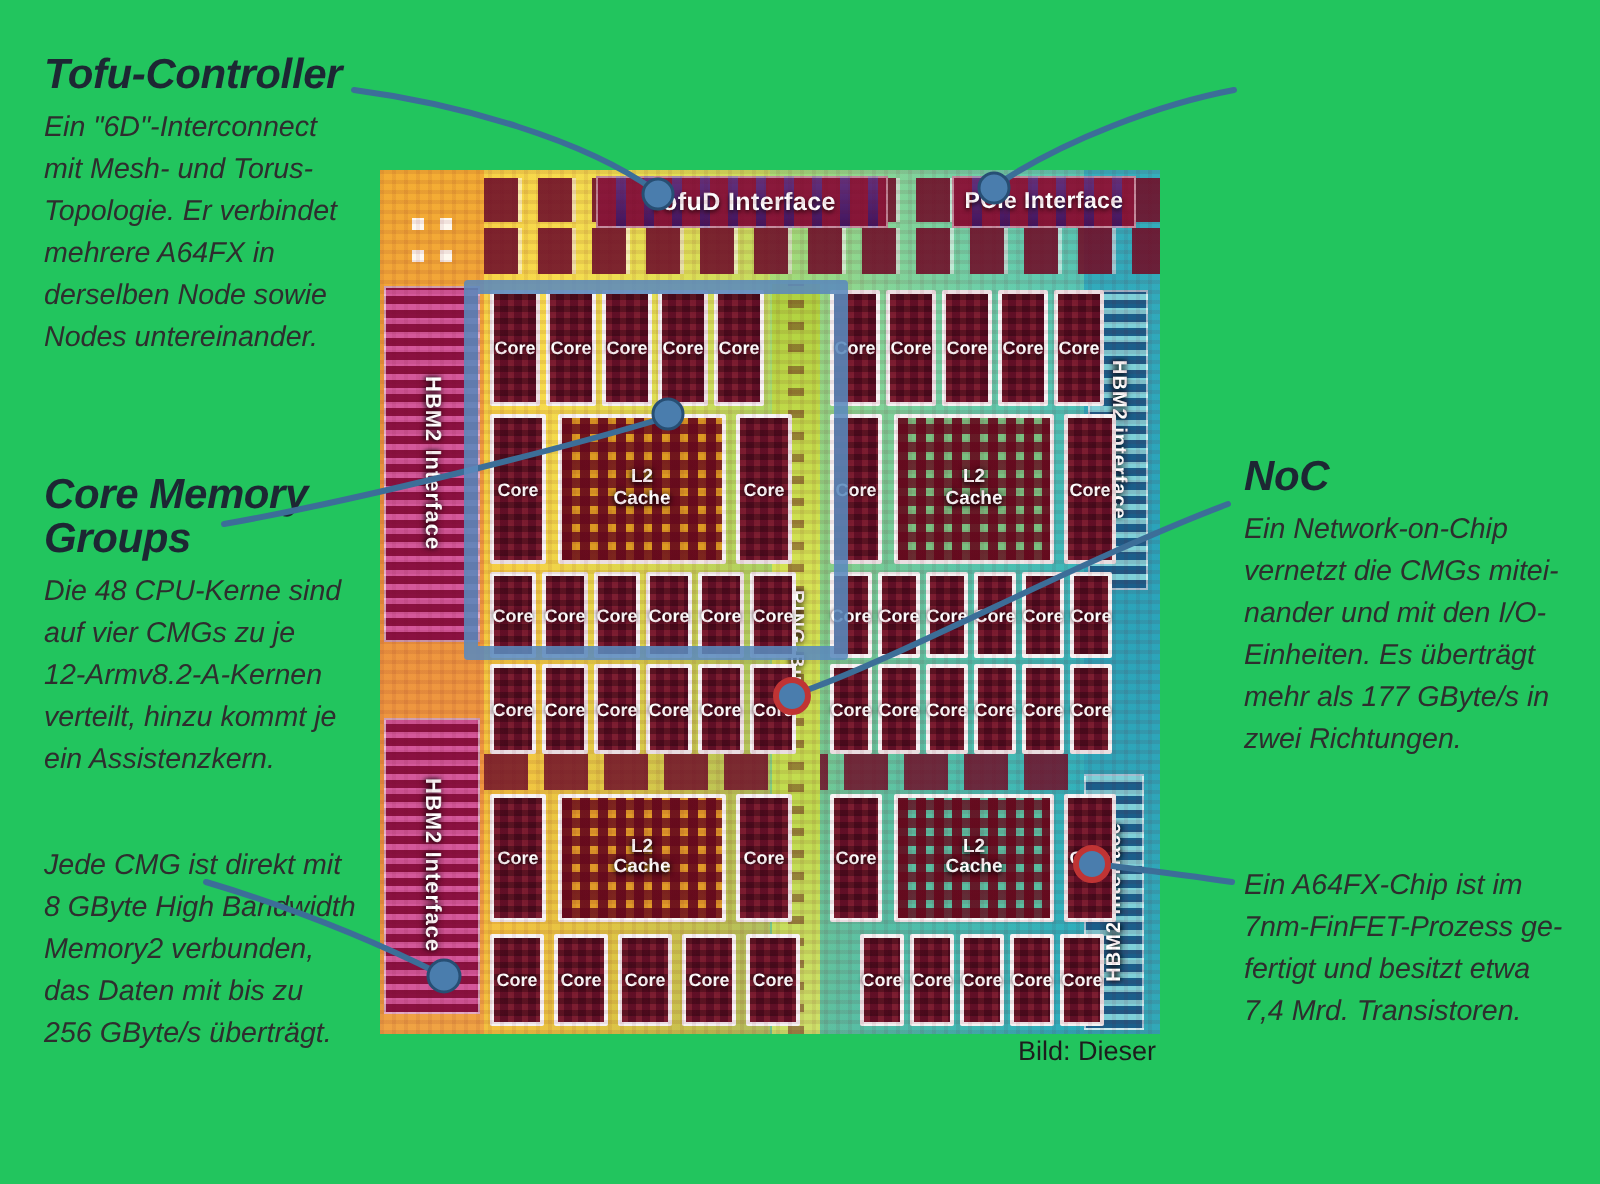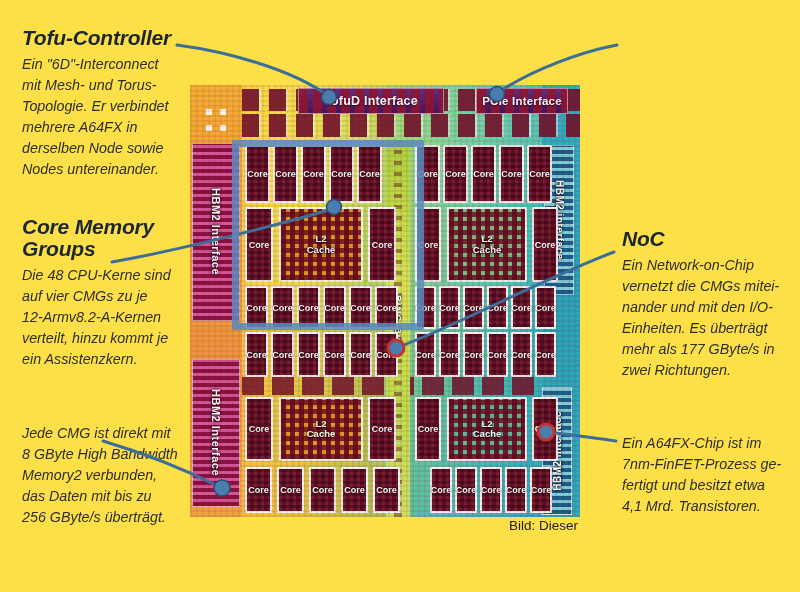--- a/index.html
+++ b/index.html
@@ -1,16 +1,16 @@
 <!DOCTYPE html>
 <html><head>
 <meta charset="utf-8">
 <style>
   html,body{margin:0;padding:0;background:#fff;}
-  .fig{position:relative;width:800px;height:592px;background:#fde047;overflow:hidden;
+  .fig{position:relative;width:800px;height:592px;background:#22c55e;overflow:hidden;
        font-family:"Liberation Sans",sans-serif;}
   
   .ann{position:absolute;width:186px;}
   .ann.left{left:22px;}
   .ann.right{left:622px;width:178px;}
   .ann h2{margin:0 0 5px 0;font-size:21px;line-height:22px;font-weight:bold;font-style:italic;
           color:#1d2733;white-space:pre;letter-spacing:-0.2px;}
   .ann p{margin:0;font-size:14.3px;line-height:21px;font-style:italic;color:#2e2e2e;white-space:pre;}
   .credit{position:absolute;left:190px;top:518px;width:388px;text-align:right;
           font-size:13.5px;color:#1d1d1d;}
@@ -88,21 +88,21 @@
 
   <div class="ann left" style="top:27px">
     <h2>Tofu-Controller</h2>
     <p>Ein "6D"-Interconnect
 mit Mesh- und Torus-
 Topologie. Er verbindet
 mehrere A64FX in
 derselben Node sowie
 Nodes untereinander.</p>
   </div>
-  <div class="ann left" style="top:216px">
+  <div class="ann left" style="top:237px">
     <h2>Core Memory
 Groups</h2>
     <p>Die 48 CPU-Kerne sind
 auf vier CMGs zu je
 12-Armv8.2-A-Kernen
 verteilt, hinzu kommt je
 ein Assistenzkern.</p>
   </div>
   <div class="ann left" style="top:423px">
     <p>Jede CMG ist direkt mit
@@ -118,21 +118,21 @@
 vernetzt die CMGs mitei-
 nander und mit den I/O-
 Einheiten. Es überträgt
 mehr als 177 GByte/s in
 zwei Richtungen.</p>
   </div>
   <div class="ann right" style="top:433px">
     <p>Ein A64FX-Chip ist im
 7nm-FinFET-Prozess ge-
 fertigt und besitzt etwa
-4,1 Mrd. Transistoren.</p>
+7,4 Mrd. Transistoren.</p>
   </div>
 
   <div class="die">
     <div class="abs tintL"></div>
     <div class="abs tintR"></div>
     <div class="abs leftcol"></div>
     <div class="abs rightcol"></div>
     <div class="abs tlmarks"></div>
     <div class="abs blockstrip" style="top:4px;height:22px"></div>
     <div class="abs blockstrip" style="top:29px;height:23px"></div>

